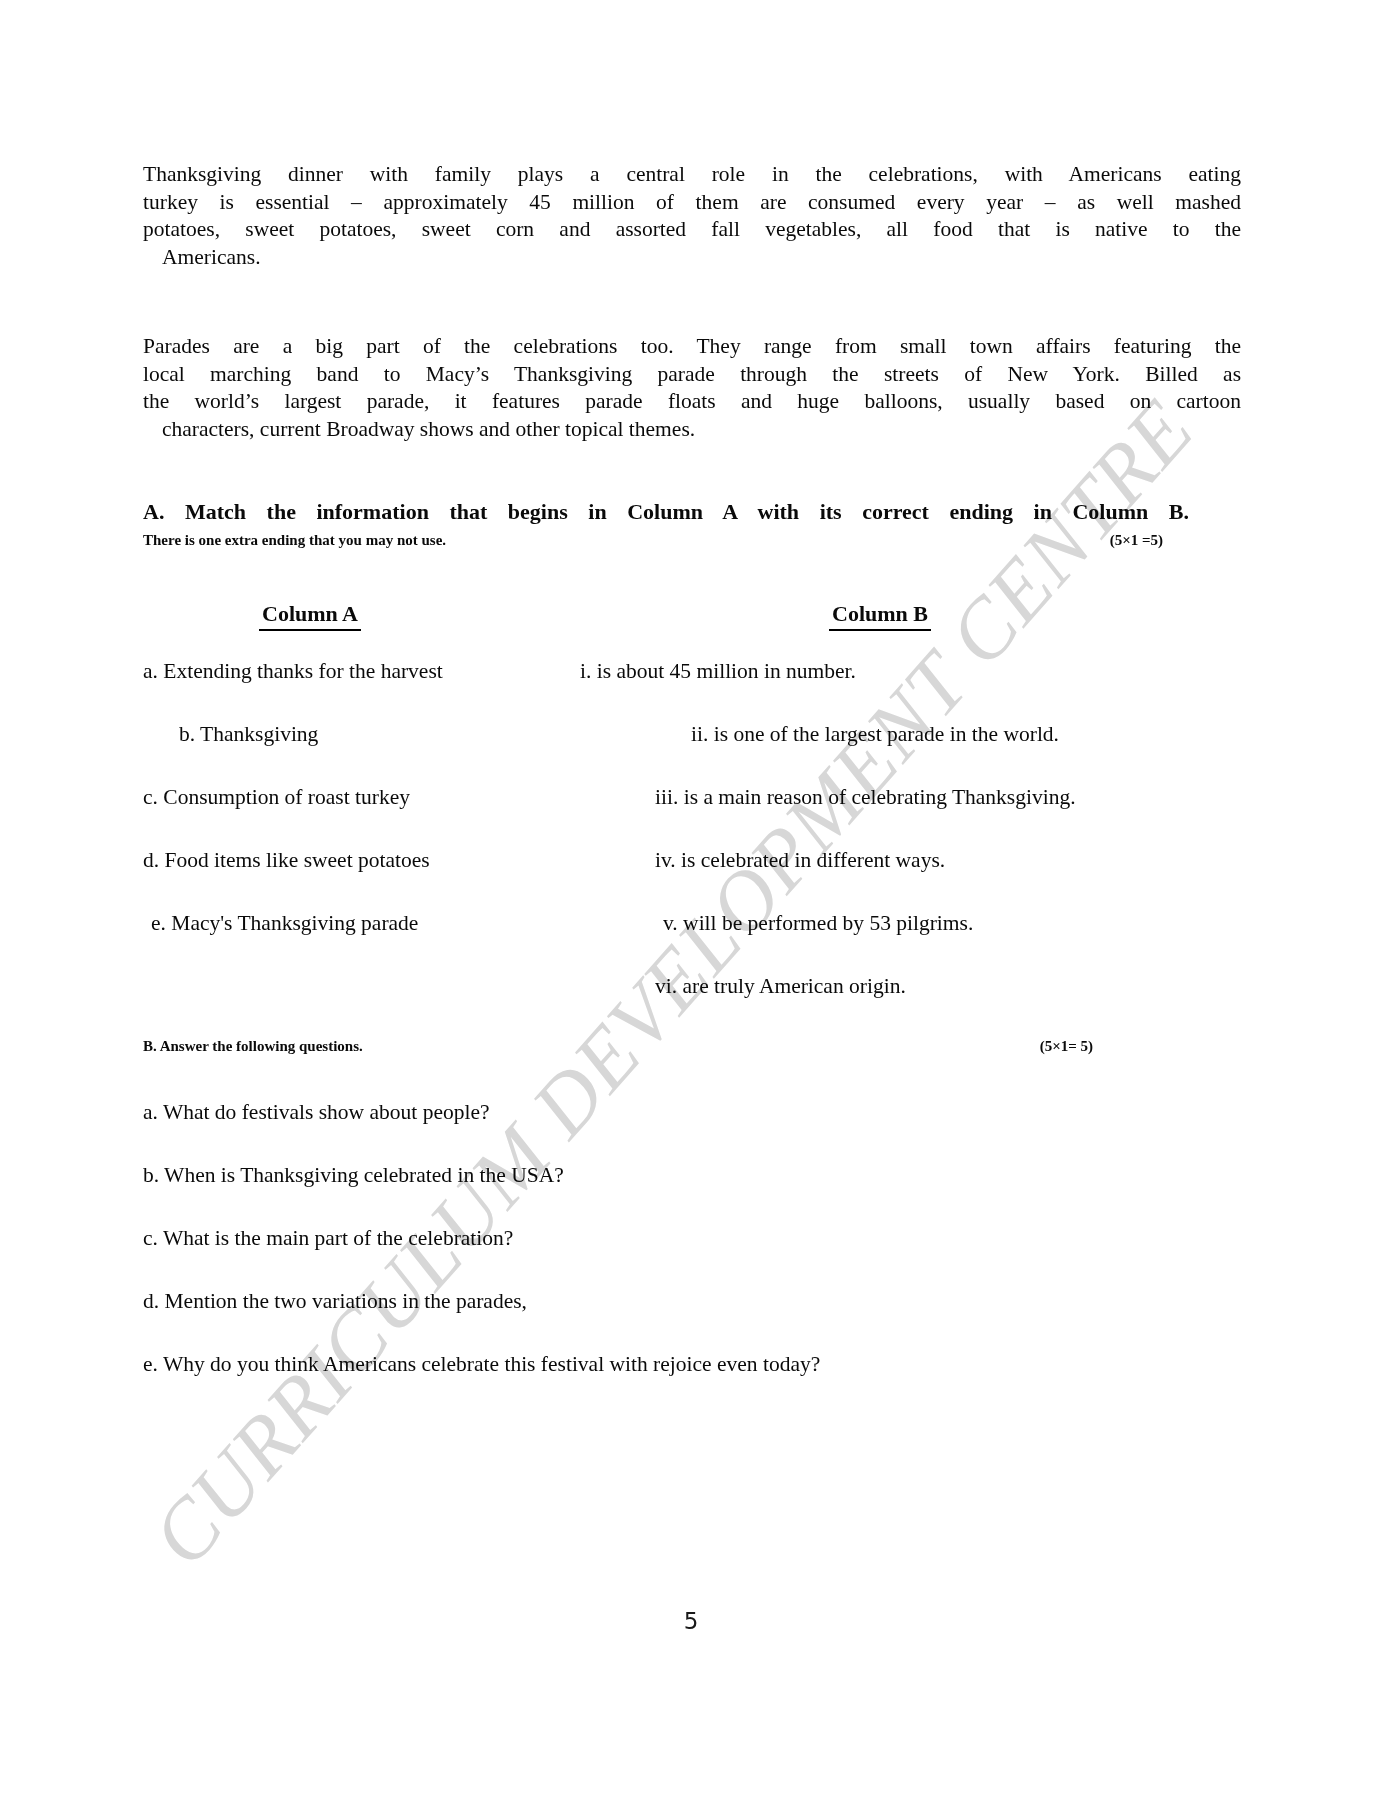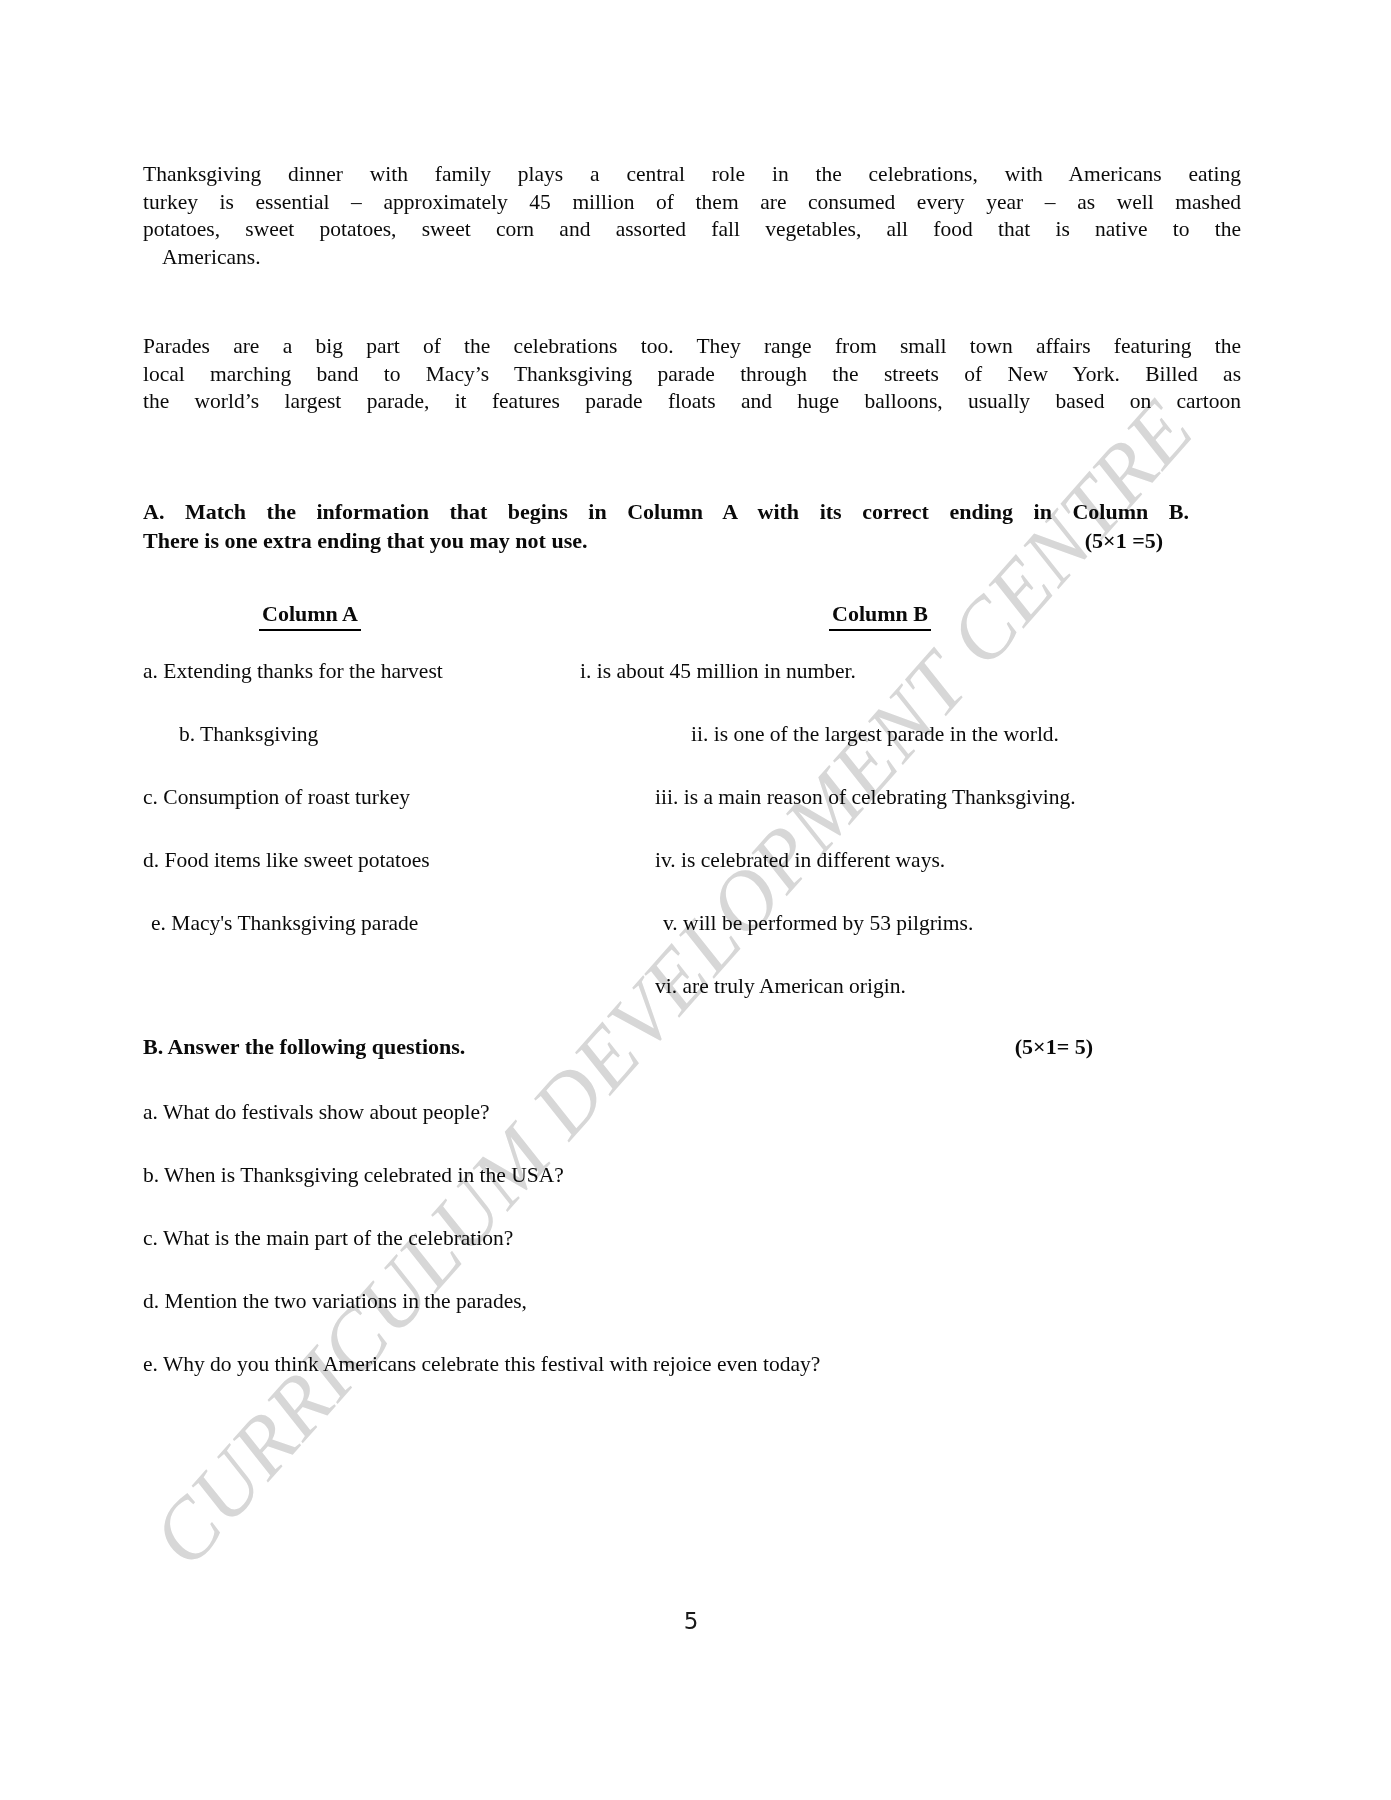--- a/index.html
+++ b/index.html
@@ -26,21 +26,21 @@
     transform: rotate(-48.5deg);
     transform-origin: 0 0;
     user-select: none;
   }
   .content { position: absolute; left: 0; top: 0; width: 100%; height: 100%; z-index: 1; }
   .block { position: absolute; left: 143px; width: 1098px; font-size: 21.5px; line-height: 27.5px; }
   .jl { text-align: justify; text-align-last: justify; }
   .ll { text-align: left; margin-left: 19px; }
   .headline1 { width: 1046px; font-size: 22px; line-height: 29px; font-weight: 700;
                text-align: justify; text-align-last: justify; }
-  .headline2 { font-size: 22px; line-height: 29px; font-weight: 700; }
+  .headline2 { font-size: 15px; line-height: 29px; font-weight: 700; }
   .marks-a { position: absolute; right: 78px; top: 0; font-weight: 700; }
   .marks-b { position: absolute; right: 148px; top: 0; font-weight: 700; }
   .colheaders { height: 36px; }
   .colhead { position: absolute; top: 0; font-size: 22px; line-height: 27px; font-weight: 700;
              border-bottom: 2.5px solid #000; padding: 0 3px 2px 3px; }
   .colhead-a { left: 116px; }
   .colhead-b { left: 686px; }
   .mrow { height: 30px; }
   .cell-a { position: absolute; left: 0; top: 0; white-space: nowrap; }
   .cell-b { position: absolute; left: 512px; top: 0; white-space: nowrap; }
@@ -66,20 +66,21 @@
       <div class="jl">Thanksgiving dinner with family plays a central role in the celebrations, with Americans eating</div>
       <div class="jl">turkey is essential – approximately 45 million of them are consumed every year – as well mashed</div>
       <div class="jl">potatoes, sweet potatoes, sweet corn and assorted fall vegetables, all food that is native to the</div>
       <div class="ll">Americans.</div>
     </div>
 
     <div class="block" style="top:333px;">
       <div class="jl">Parades are a big part of the celebrations too. They range from small town affairs featuring the</div>
       <div class="jl">local marching band to Macy’s Thanksgiving parade through the streets of New York. Billed as</div>
       <div class="jl">the world’s largest parade, it features parade floats and huge balloons, usually based on cartoon</div>
+      <div class="ll">characters, current Broadway shows and other topical themes.</div>
     </div>
 
     <div class="block headline1" style="top:497px;">A. Match the information that begins in Column A with its correct ending in Column B.</div>
     <div class="block headline2" style="top:526px;">
       <span>There is one extra ending that you may not use.</span>
       <span class="marks-a">(5×1 =5)</span>
     </div>
 
     <div class="block colheaders" style="top:600px;">
       <span class="colhead colhead-a">Column A</span>

